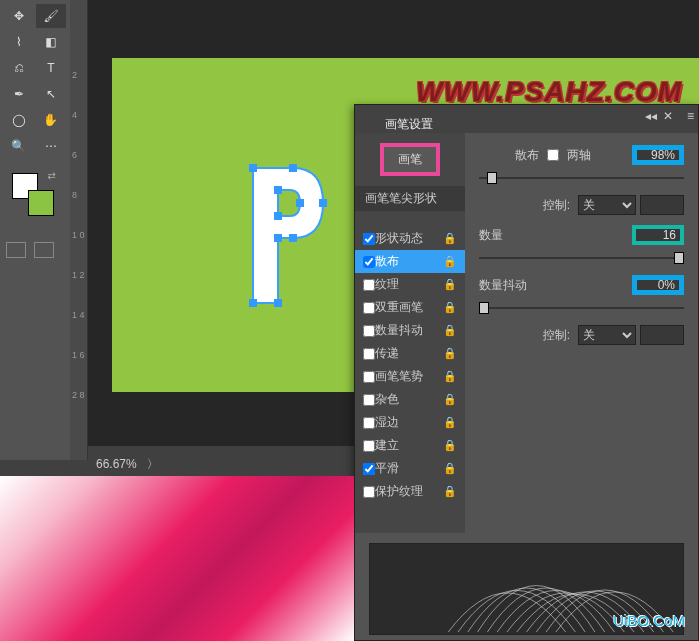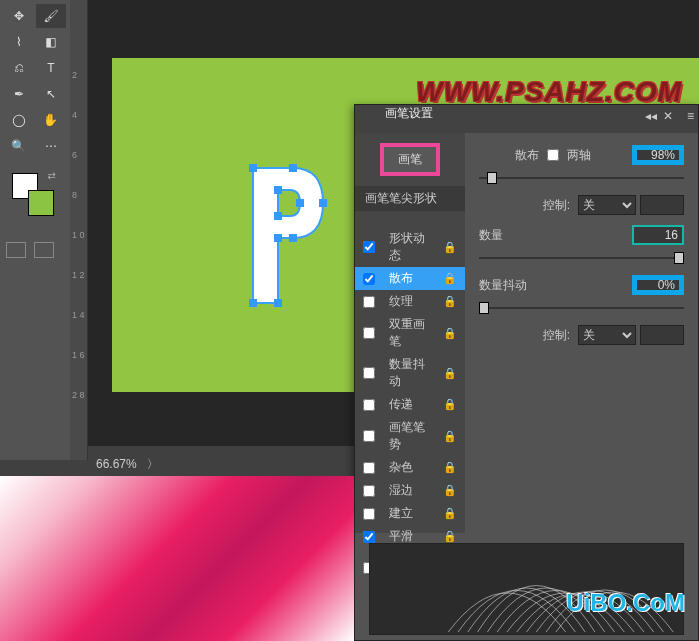--- a/index.html
+++ b/index.html
@@ -17,48 +17,48 @@
 .ruler-v{position:absolute;left:70px;top:0;width:18px;height:460px;background:#4a4a4a;border-right:1px solid #333}
 .ruler-v div{height:40px;font-size:9px;color:#999;padding-left:2px;display:flex;align-items:flex-end}
 .canvas-area{position:absolute;left:88px;top:0;width:611px;height:446px;background:#262626}
 .canvas{position:absolute;left:24px;top:58px;width:610px;height:334px;background:#92c541}
 .watermark{position:absolute;right:40px;top:18px;font-size:28px;font-weight:bold;font-style:italic;color:#7f1d1d;text-shadow:2px 2px 0 #b33,-1px -1px 0 #b33,1px -1px 0 #b33,-1px 1px 0 #b33;letter-spacing:1px}
 .letter-p{position:absolute;left:126px;top:100px;width:100px;height:160px}
 .letter-p svg{width:100%;height:100%}
 .anchor{fill:#39f;width:8px;height:8px}
 .status{position:absolute;left:88px;top:454px;height:20px;display:flex;align-items:center;gap:10px;padding:0 8px;color:#aaa}
 .brush-panel{position:absolute;left:354px;top:104px;width:345px;height:537px;background:#535353;border:1px solid #222;box-shadow:-2px 2px 8px rgba(0,0,0,.4)}
-.panel-hdr{height:28px;background:#424242;display:flex;align-items:flex-start;padding:0 30px;position:relative}
+.panel-hdr{height:28px;background:#424242;display:flex;align-items:flex-end;padding:0 30px;position:relative}
 .panel-hdr .title{color:#eee}
 .panel-ctrl{position:absolute;right:4px;top:4px;display:flex;gap:6px;font-size:9px;color:#aaa}
 .panel-body{display:flex;height:400px}
 .options{width:110px;background:#464646;padding:6px 0}
 .opt-btn{display:block;margin:4px auto 10px;padding:4px 14px;background:#585858;border:4px solid #ec4899;color:#ddd;cursor:pointer}
-.opt-row{display:flex;align-items:center;padding:3px 8px;gap:14px;position:relative}
+.opt-row{display:flex;align-items:center;padding:3px 8px;gap:0;position:relative}
 .opt-row input[type=checkbox]{width:12px;height:12px}
 .opt-row .lock{margin-left:auto;color:#888;font-size:11px}
 .opt-row.sel{background:#36a0f5;color:#fff}
 .opt-row.sel span{color:#fff}
 .opt-head{padding:4px 10px;background:#3a3a3a;margin-bottom:16px}
 .settings{flex:1;padding:12px 14px}
 .srow{display:flex;align-items:center;margin-bottom:10px;gap:8px}
 .srow label{width:60px;text-align:right;color:#ccc}
 .srow input[type=checkbox]{width:12px;height:12px}
 .num{width:52px;height:20px;background:#383838;border:5px solid #0ea5e9;color:#ddd;padding:0 4px;text-align:right}
-.num.active{border:2px solid #14b8a6}
+.num.active{border:4px solid #14b8a6}
 .slider{width:100%;height:6px;position:relative;margin:2px 0 14px}
 .slider .track{position:absolute;left:0;right:0;top:2px;height:2px;background:#333}
 .slider .thumb{position:absolute;top:-3px;width:10px;height:12px;background:#ccc;border:1px solid #000}
 .sel-ctrl{display:flex;align-items:center;gap:4px}
 .sel-ctrl select{background:#383838;border:1px solid #222;color:#ccc;height:20px;width:58px}
 .sel-ctrl .numbox{width:44px;height:20px;background:#383838;border:1px solid #222}
 .preview{margin:10px 14px 0;height:92px;background:#2b2b2b;border:1px solid #222;position:relative;overflow:hidden}
 .preview svg{width:100%;height:100%}
 .bottom-img{position:absolute;left:0;top:476px;width:354px;height:165px;background:linear-gradient(135deg,#fff 0%,#f7b9cc 18%,#e91e63 45%,#c2185b 60%,#e91e63 75%,#fff 100%)}
-.uibo{position:absolute;right:14px;bottom:24px;font-size:24px;font-weight:bold;color:#1fb5e6;text-shadow:-1px -1px 0 #fff,1px 1px 0 #fff}
+.uibo{position:absolute;right:14px;bottom:12px;font-size:15px;font-weight:normal;color:#1fb5e6;text-shadow:-1px -1px 0 #fff,1px 1px 0 #fff}
 </style>
 </head>
 <body>
 
 <div class="toolbar">
   <div class="tool-grid">
     <div class="tool">✥</div>
     <div class="tool active">🖌</div>
     <div class="tool">⌇</div>
     <div class="tool">◧</div>

